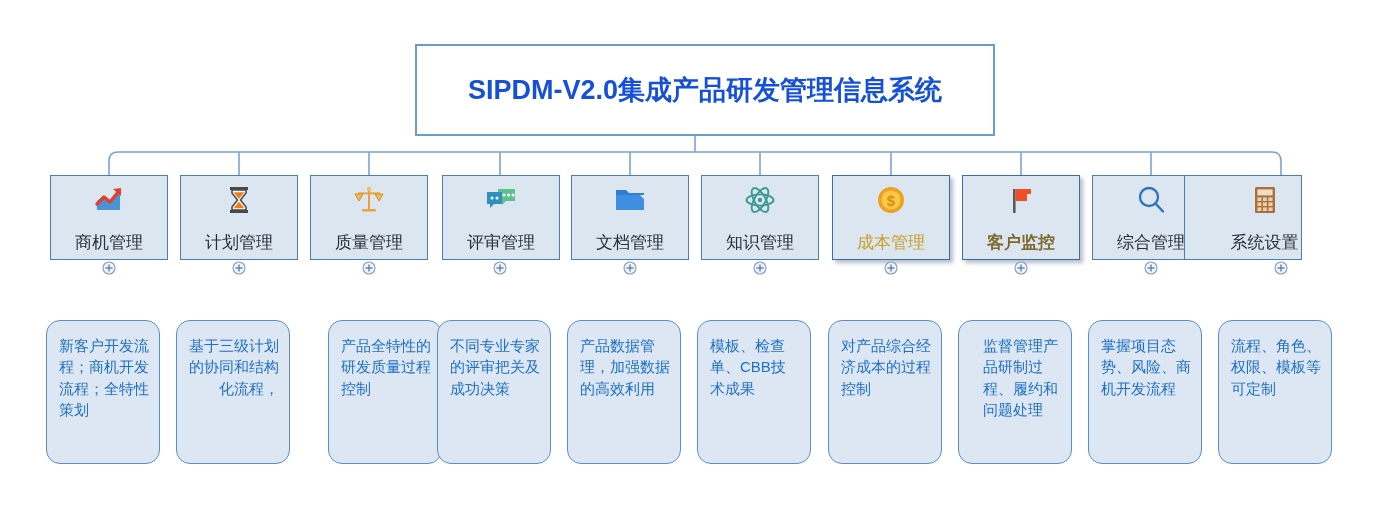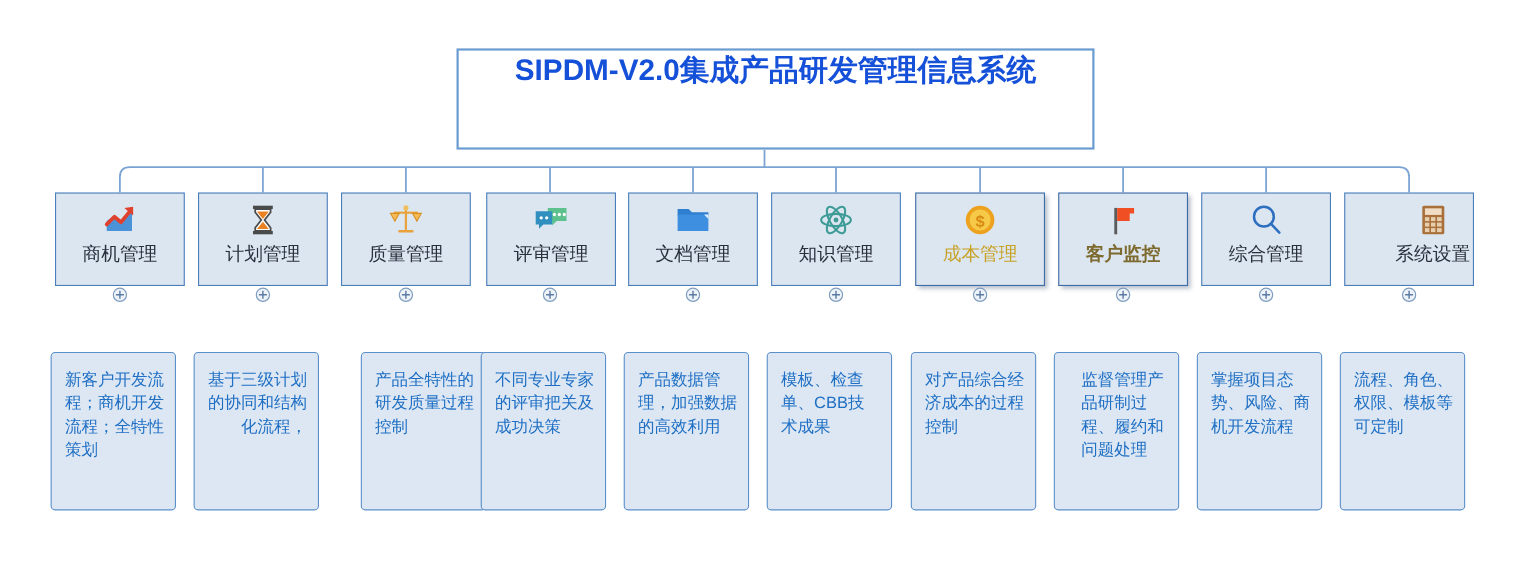--- a/index.html
+++ b/index.html
@@ -12,21 +12,21 @@
   }
   #stage{position:absolute;inset:0;}
 
   
   .title-box{
     position:absolute;
     left:415px;top:44px;width:580px;height:92px;
     background:#ffffff;
     border:2px solid #6a9bd1;
     box-sizing:border-box;
-    display:flex;justify-content:center;
+    display:flex;align-items:center;justify-content:center;
   }
   .title-text{
     color:#1550d8;
     font-size:27px;
     font-weight:bold;
     letter-spacing:0px;
     white-space:nowrap;
   }
 
   
@@ -51,42 +51,42 @@
   .node-icon{
     width:34px;height:34px;
     display:flex;align-items:center;justify-content:center;
     margin-bottom:2px;
   }
   .node-icon svg{display:block;}
   .node-label{
     font-size:17px;
     color:#28303c;
     line-height:1;
-    margin-top:3px;
+    margin-top:15px;
     white-space:nowrap;
   }
   .node-label.gold{color:#c8a227;font-weight:normal;}
   .node-label.olive{color:#7d6a2e;font-weight:bold;}
 
   
   .plus{
     position:absolute;
     top:261px;
     width:14px;height:14px;
   }
   .plus svg{display:block;}
 
   
   .desc{
     position:absolute;
     top:320px;
     width:114px;height:144px;
     background:#dce7f3;
     border:1.3px solid #5b8fc9;
-    border-radius:4px;
+    border-radius:14px;
     box-sizing:border-box;
     padding:14px 10px 6px 12px;
     color:#1f6fc4;
     font-size:15px;
     line-height:1.42;
     overflow:hidden;
     word-break:break-all;
   }
 </style>
 </head>
@@ -196,21 +196,21 @@
       </div>
       <div class="node" style="left: 1092px;">
         <span class="node-icon">
           <svg width="32" height="32" viewBox="0 0 32 32" fill="none" stroke="#2f6fc0" stroke-width="2.3">
         <circle cx="14" cy="13" r="9"></circle>
         <line x1="20.5" y1="19.5" x2="28" y2="27.5" stroke-linecap="round"></line>
       </svg>
         </span>
         <span class="node-label ">综合管理</span>
       </div>
-      <div class="node" style="left: 1222px; padding-left: 43px;">
+      <div class="node" style="left: 1184px; padding-left: 43px;">
         <span class="node-icon">
           <svg width="32" height="32" viewBox="0 0 32 32">
         <rect x="6" y="3" width="20" height="26" rx="1.5" fill="#a9703c"></rect>
         <rect x="8.4" y="5.4" width="15.2" height="6" fill="#f0ddc4"></rect>
         <g fill="#e7cfae">
           <rect x="8.4" y="13.4" width="4" height="3.6"></rect>
               <rect x="13.9" y="13.4" width="4" height="3.6"></rect>
               <rect x="19.4" y="13.4" width="4.2" height="3.6"></rect>
           <rect x="8.4" y="18.4" width="4" height="3.6"></rect>
               <rect x="13.9" y="18.4" width="4" height="3.6"></rect>

